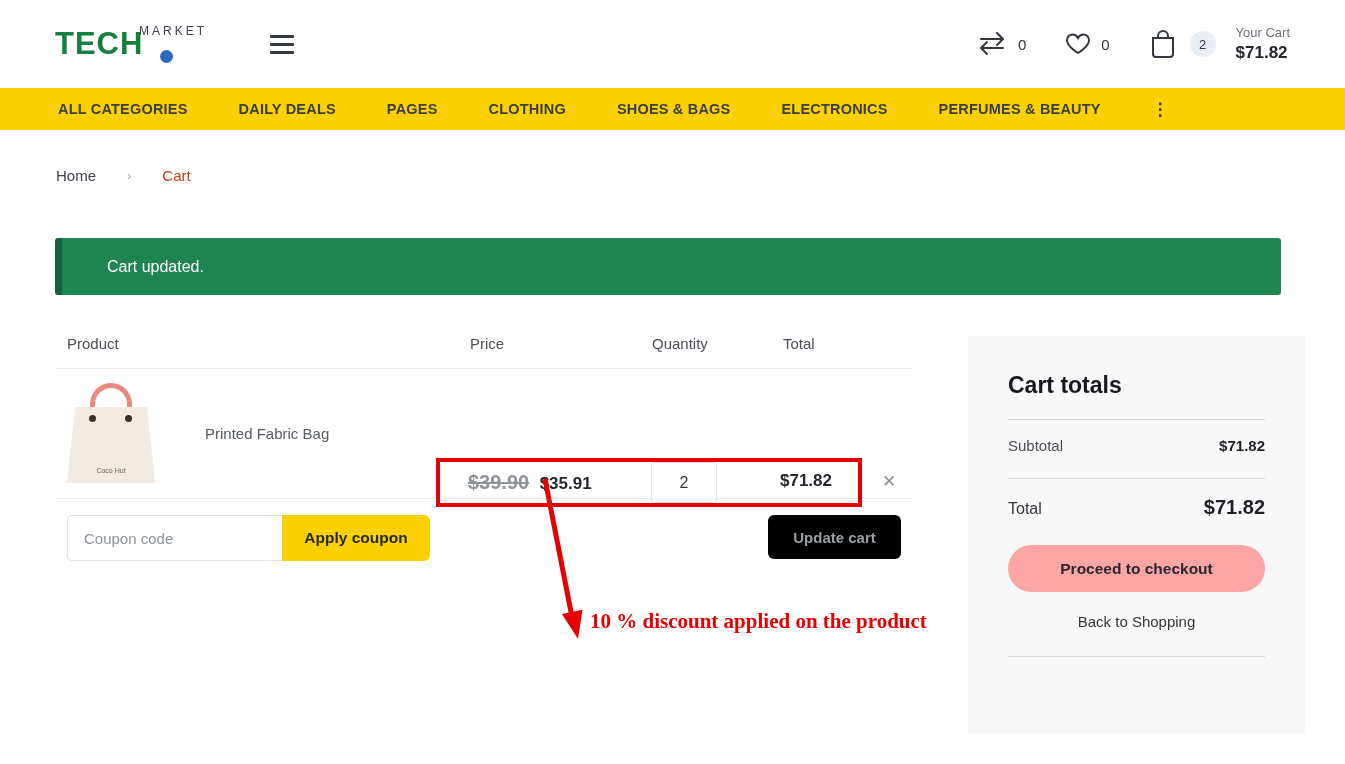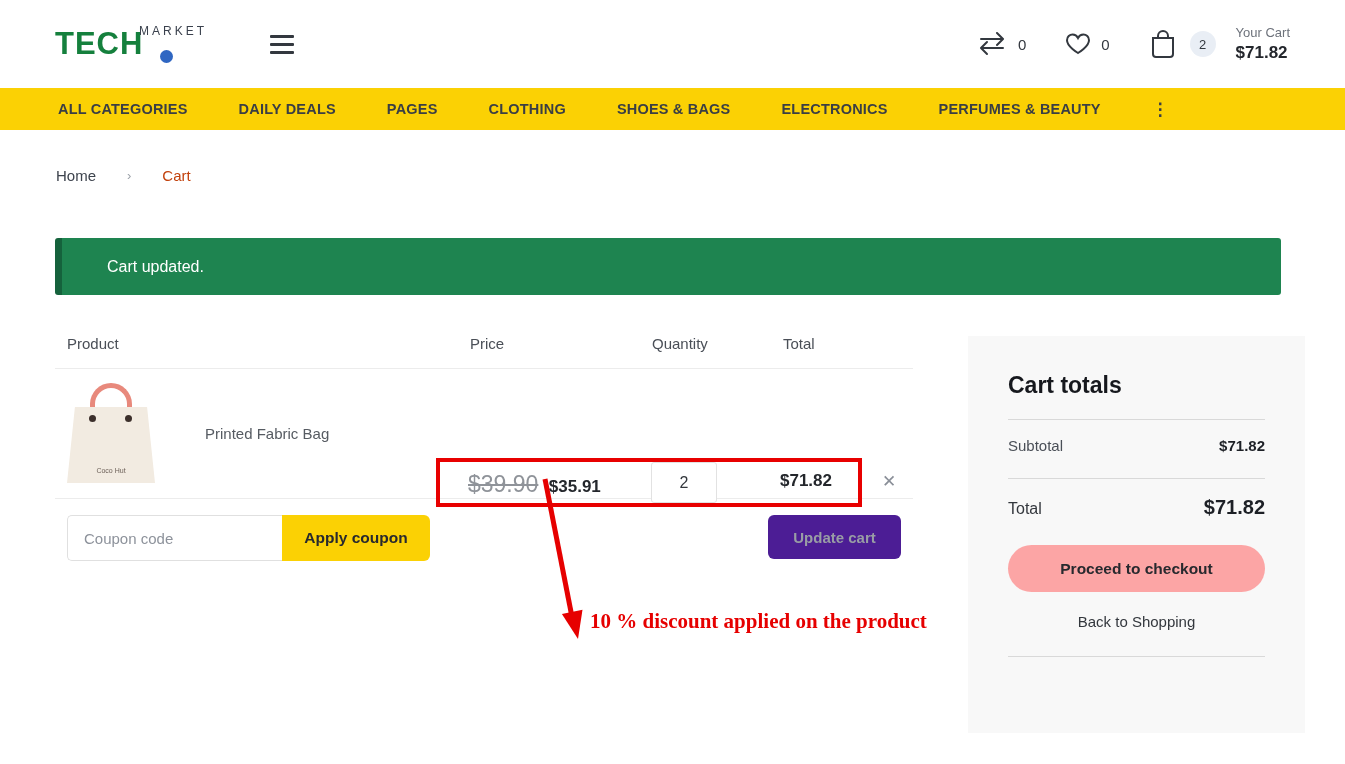--- a/index.html
+++ b/index.html
@@ -67,37 +67,37 @@
   .bag-body { position:absolute; left:0; top:24px; width:88px; height:76px; background:#f2ebe1;
               clip-path:polygon(9% 0, 91% 0, 100% 100%, 0 100%); }
   .grommet { position:absolute; width:7px; height:7px; border-radius:50%; background:#3c2f2b; top:32px; }
   .grommet.g1 { left:22px; } .grommet.g2 { left:58px; }
   .bag-text { position:absolute; bottom:9px; width:100%; text-align:center; font-size:7px; color:#6b5f57; }
 
   .pname { position:absolute; left:150px; top:56px; font-size:15px; color:#565b62; }
 
   .redbox { position:absolute; left:381px; top:89px; width:426px; height:49px; border:4px solid #e80000; }
   .price-group { position:absolute; left:28px; top:9px; white-space:nowrap; }
-  .old-price { font-size:23px; font-weight:400; color:#8f9399; text-decoration:line-through; }
+  .old-price { font-size:20px; font-weight:700; color:#8f9399; text-decoration:line-through; }
   .new-price { font-size:17px; font-weight:700; color:#24272c; margin-left:6px; }
   .qtybox { position:absolute; left:211px; top:0px; width:66px; height:41px; background:#fff;
             border:1px solid #e2e2e2; border-radius:3px; display:grid; place-items:center;
             font-size:16px; color:#33373d; cursor:text; }
   .row-total { position:absolute; right:26px; top:9px; font-size:17px; font-weight:700; color:#24272c; }
   .remove { position:absolute; left:827px; top:102px; font-size:17px; color:#8a8f98; cursor:pointer; }
 
   .actions { position:relative; height:90px; }
   .coupon-input { position:absolute; left:12px; top:16px; width:215px; height:46px; border:1px solid #e0e0e0;
                   border-right:none; border-radius:5px 0 0 5px; padding:16px 16px; font-size:15px; outline:none;
                   font-family:"Liberation Sans", sans-serif; color:#333; }
   .coupon-input::placeholder { color:#8d929b; }
   .apply-btn { position:absolute; left:227px; top:16px; width:148px; height:46px; background:#fbd104;
                border:none; border-radius:0 6px 6px 0; font-size:15.5px; font-weight:700; color:#27292e;
                cursor:pointer; font-family:"Liberation Sans", sans-serif; }
-  .update-btn { position:absolute; left:713px; top:16px; width:133px; height:44px; background:#4c1d95;
+  .update-btn { position:absolute; left:713px; top:16px; width:133px; height:44px; background:#000000;
                 border:none; border-radius:6px; font-size:15px; font-weight:700; color:#999da5;
                 font-family:"Liberation Sans", sans-serif; }
 
   
   .annot-text { position:absolute; left:590px; top:479px; font-family:"Liberation Serif", serif;
                 font-weight:700; font-size:21px; color:#e60000; white-space:nowrap; }
   .annot-svg { position:absolute; left:0; top:0; width:1345px; height:634px; pointer-events:none; }
 
   
   .sidebar { position:absolute; left:968px; top:206px; width:337px; height:397px; background:#f8f8f8;

